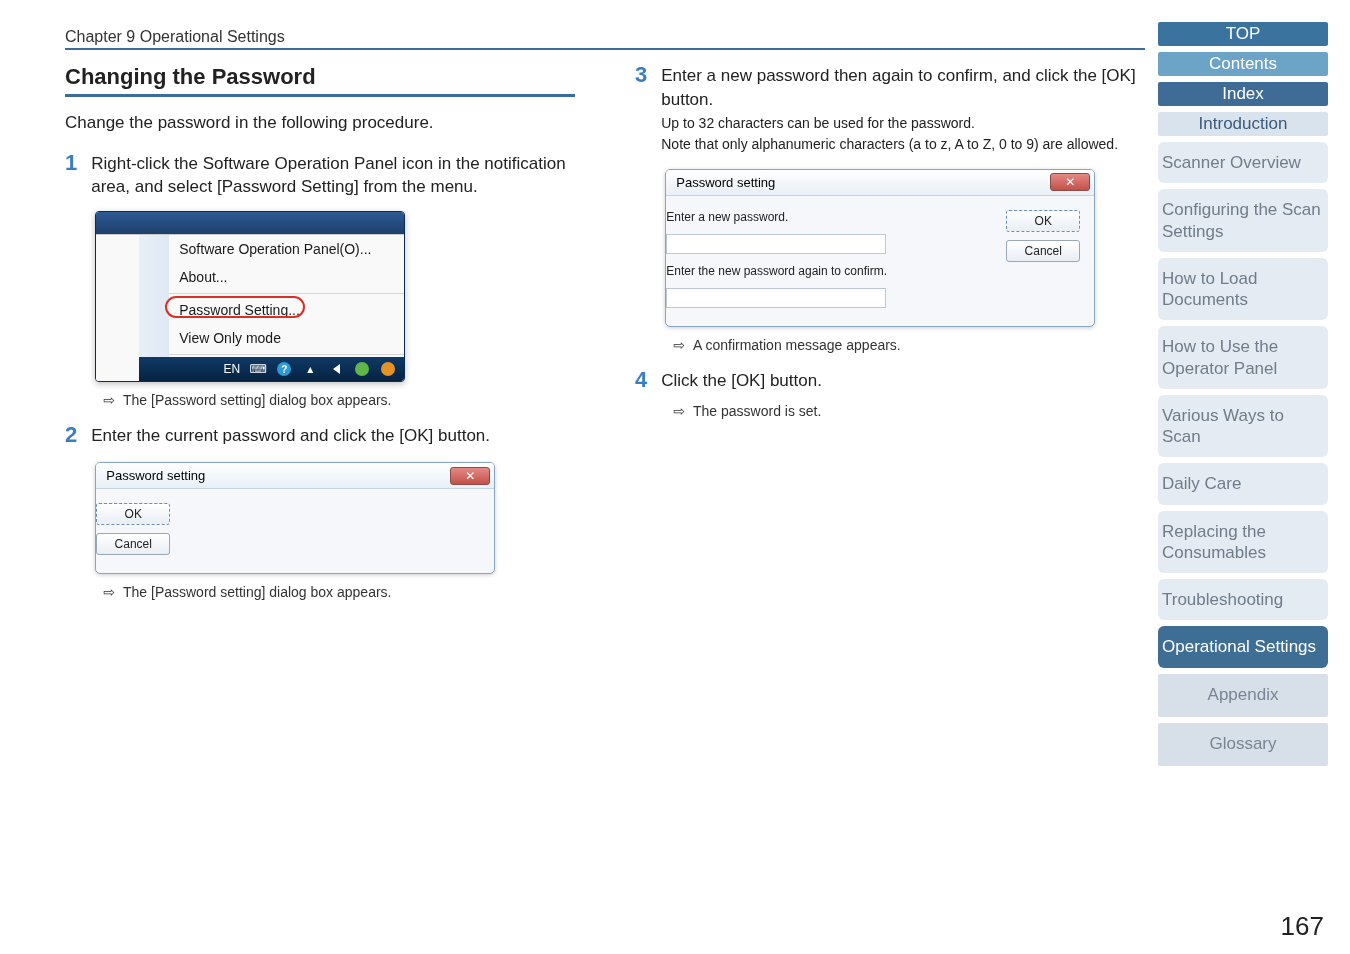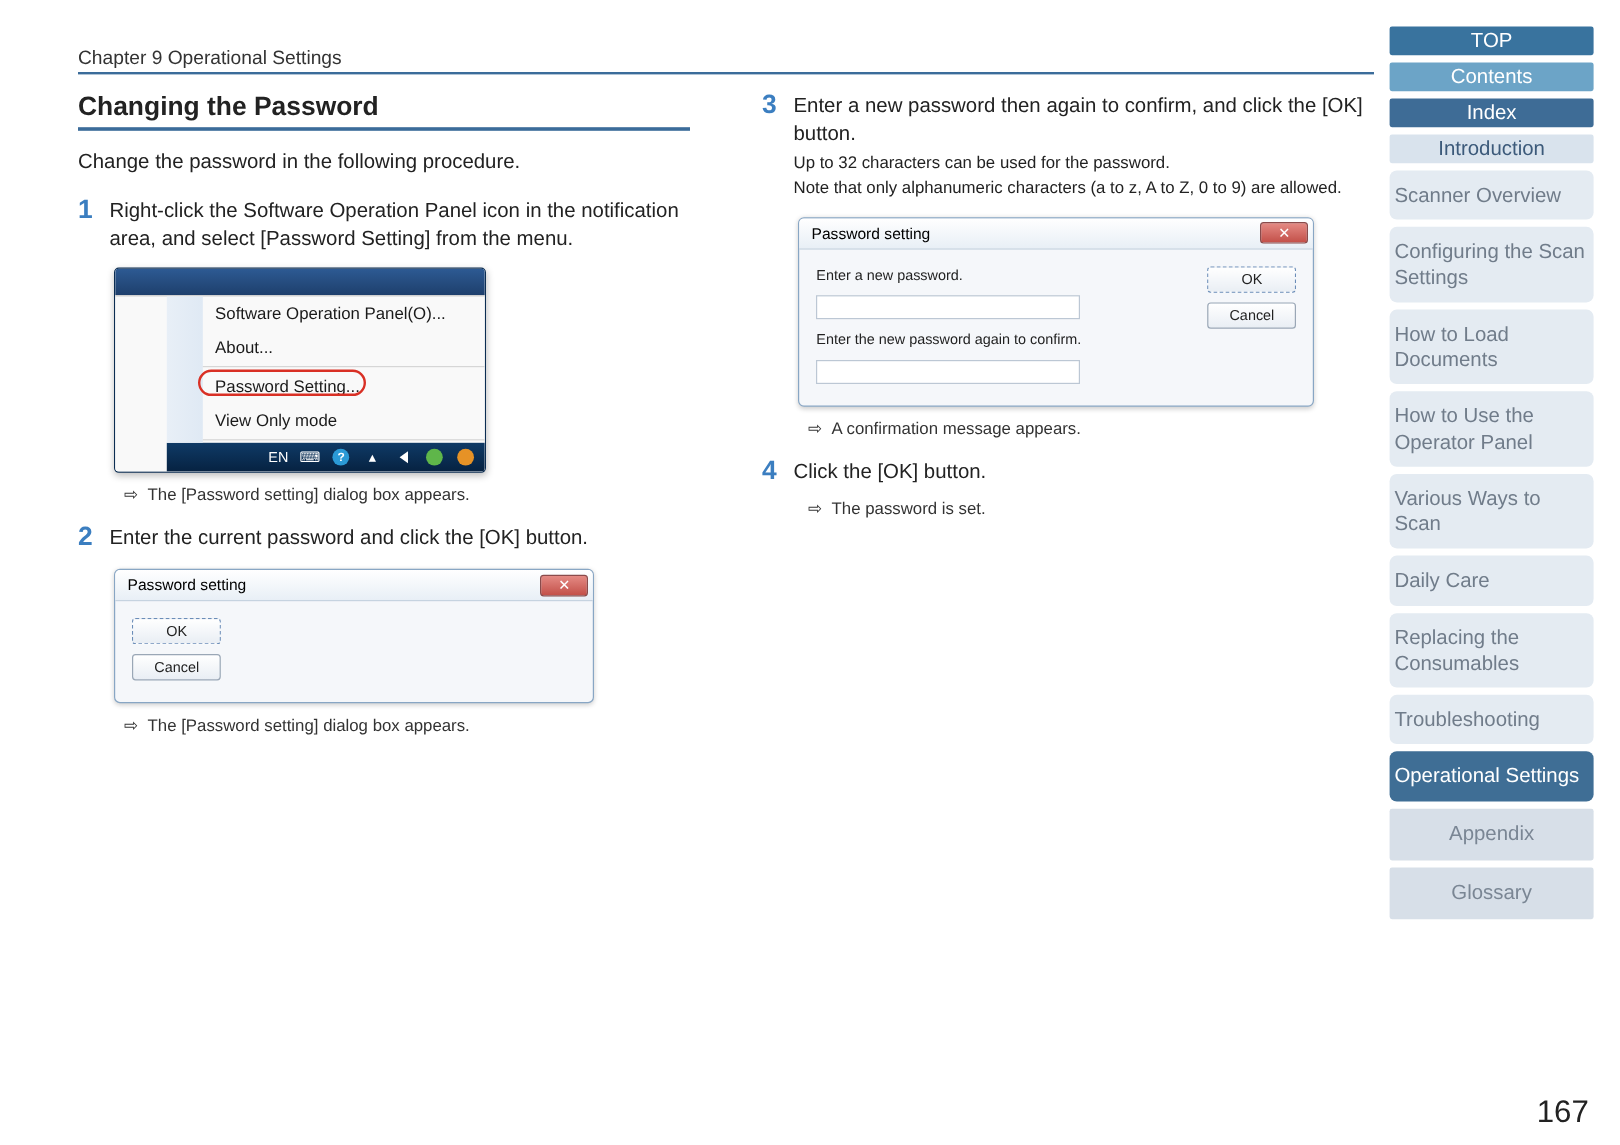--- a/index.html
+++ b/index.html
@@ -5,21 +5,21 @@
   * { box-sizing: border-box; margin: 0; padding: 0; }
   body {
     width: 1350px; height: 954px;
     font-family: Arial, Helvetica, sans-serif;
     color: #333;
     position: relative;
     background: #fff;
   }
   .content {
     position: absolute;
-    left: 65px; top: 40px;
+    left: 65px; top: 28px;
     width: 1080px;
   }
   .chapter { font-size: 16px; color: #333; }
   .hr { border-bottom: 2px solid #3b6c9a; margin-top: 2px; }
   .col-wrap { display: flex; gap: 60px; margin-top: 14px; }
   .col { width: 520px; }
   .section-title { font-size: 22px; font-weight: bold; color: #222; }
   .section-underline { border-bottom: 3px solid #3b6c9a; margin-top: 4px; margin-bottom: 14px; }
   .plain { font-size: 17px; line-height: 1.45; color: #222; }
   .step { display: flex; gap: 14px; margin-top: 16px; }
@@ -77,21 +77,21 @@
     background: linear-gradient(#fff, #e8eff6);
     font-family: "Segoe UI", Tahoma, sans-serif; font-size: 13px; color: #000;
     border-bottom: 1px solid #c6d3e0;
   }
   .close-x {
     width: 40px; height: 18px; border: 1px solid #8a4b4b; border-radius: 3px;
     background: linear-gradient(#e48a84,#c35049);
     color: #fff; font-size: 12px; display:flex; align-items:center; justify-content:center;
   }
   .dlg-body {
-    padding: 14px 14px 18px 14px;
+    padding: 14px 14px 18px 0;
     font-family: Tahoma, "Segoe UI", sans-serif; font-size: 12px; color: #222;
     display: flex; gap: 11px; align-items: flex-start;
   }
   .dlg-left { flex: 1; display:flex; flex-direction:column; gap:10px; }
   .dlg-right { display:flex; flex-direction:column; gap:8px; }
   .dlg-input {
     width: 220px; height: 20px;
     border: 1px solid #bcc7d4; background: #fff;
   }
   .dlg-btn {

